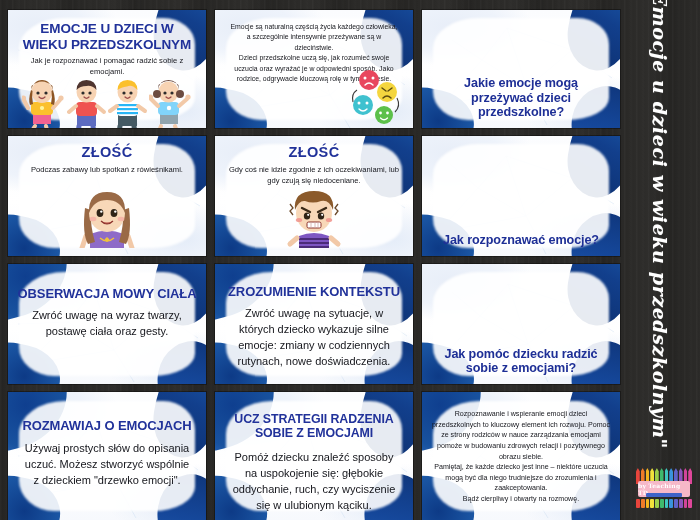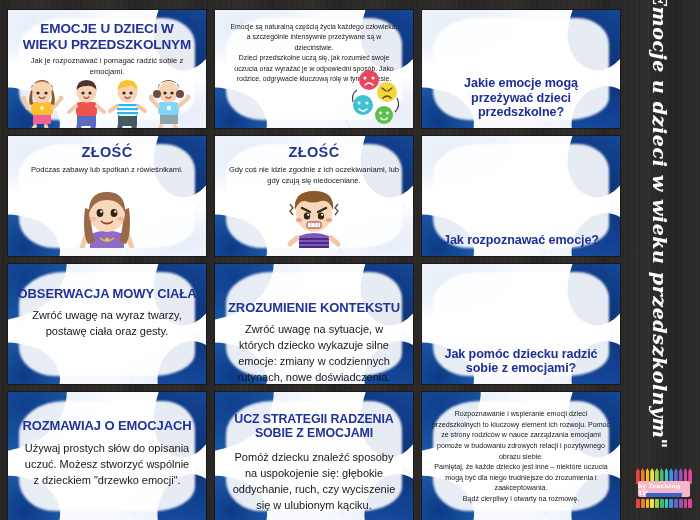--- a/index.html
+++ b/index.html
@@ -580,21 +580,21 @@
         <path d="M64 56 L90 24 M110 84 L130 118"></path>
       </g>
     </svg>
     <div class="blob-tl"></div>
     <div class="blob-tr"></div>
     <div class="blob-bl"></div>
     <div class="blob-br"></div>
     <div class="dots"></div>
     <div class="paper"></div>
     <div class="content">
-      <div class="hdr t-heading" style="margin-top:28px;">ZROZUMIENIE KONTEKSTU</div>
+      <div class="hdr t-heading" style="margin-top:12px;">ZROZUMIENIE KONTEKSTU</div>
       <div class="body-txt lg" style="margin-top:7px; padding:0 6px;">Zwróć uwagę na sytuacje, w których dziecko wykazuje silne emocje: zmiany w codziennych rutynach, nowe doświadczenia.</div>
     </div>
   </div>
 
   <div class="slide centered">
     <div class="bg-soft"></div>
     <svg class="net" viewBox="0 0 198 120" preserveAspectRatio="none">
       <g stroke="#bcd3ec" stroke-width="0.6" fill="none">
         <path d="M18 96 L58 52 L106 80 L152 42 L192 68"></path>
         <path d="M18 96 L106 80 L86 20 L152 42"></path>

